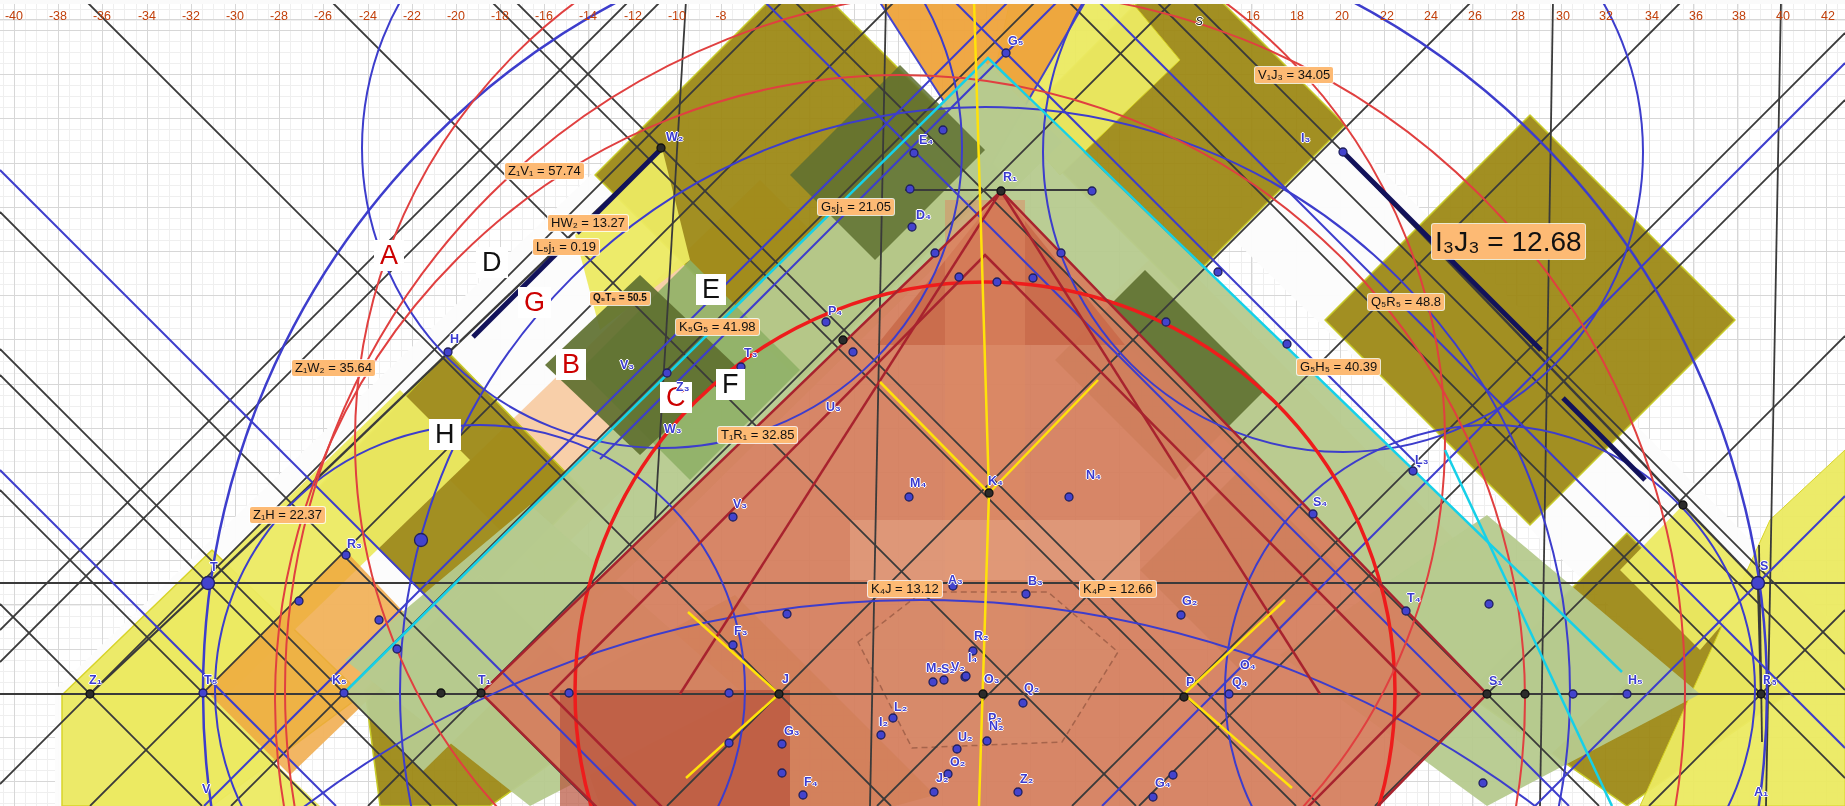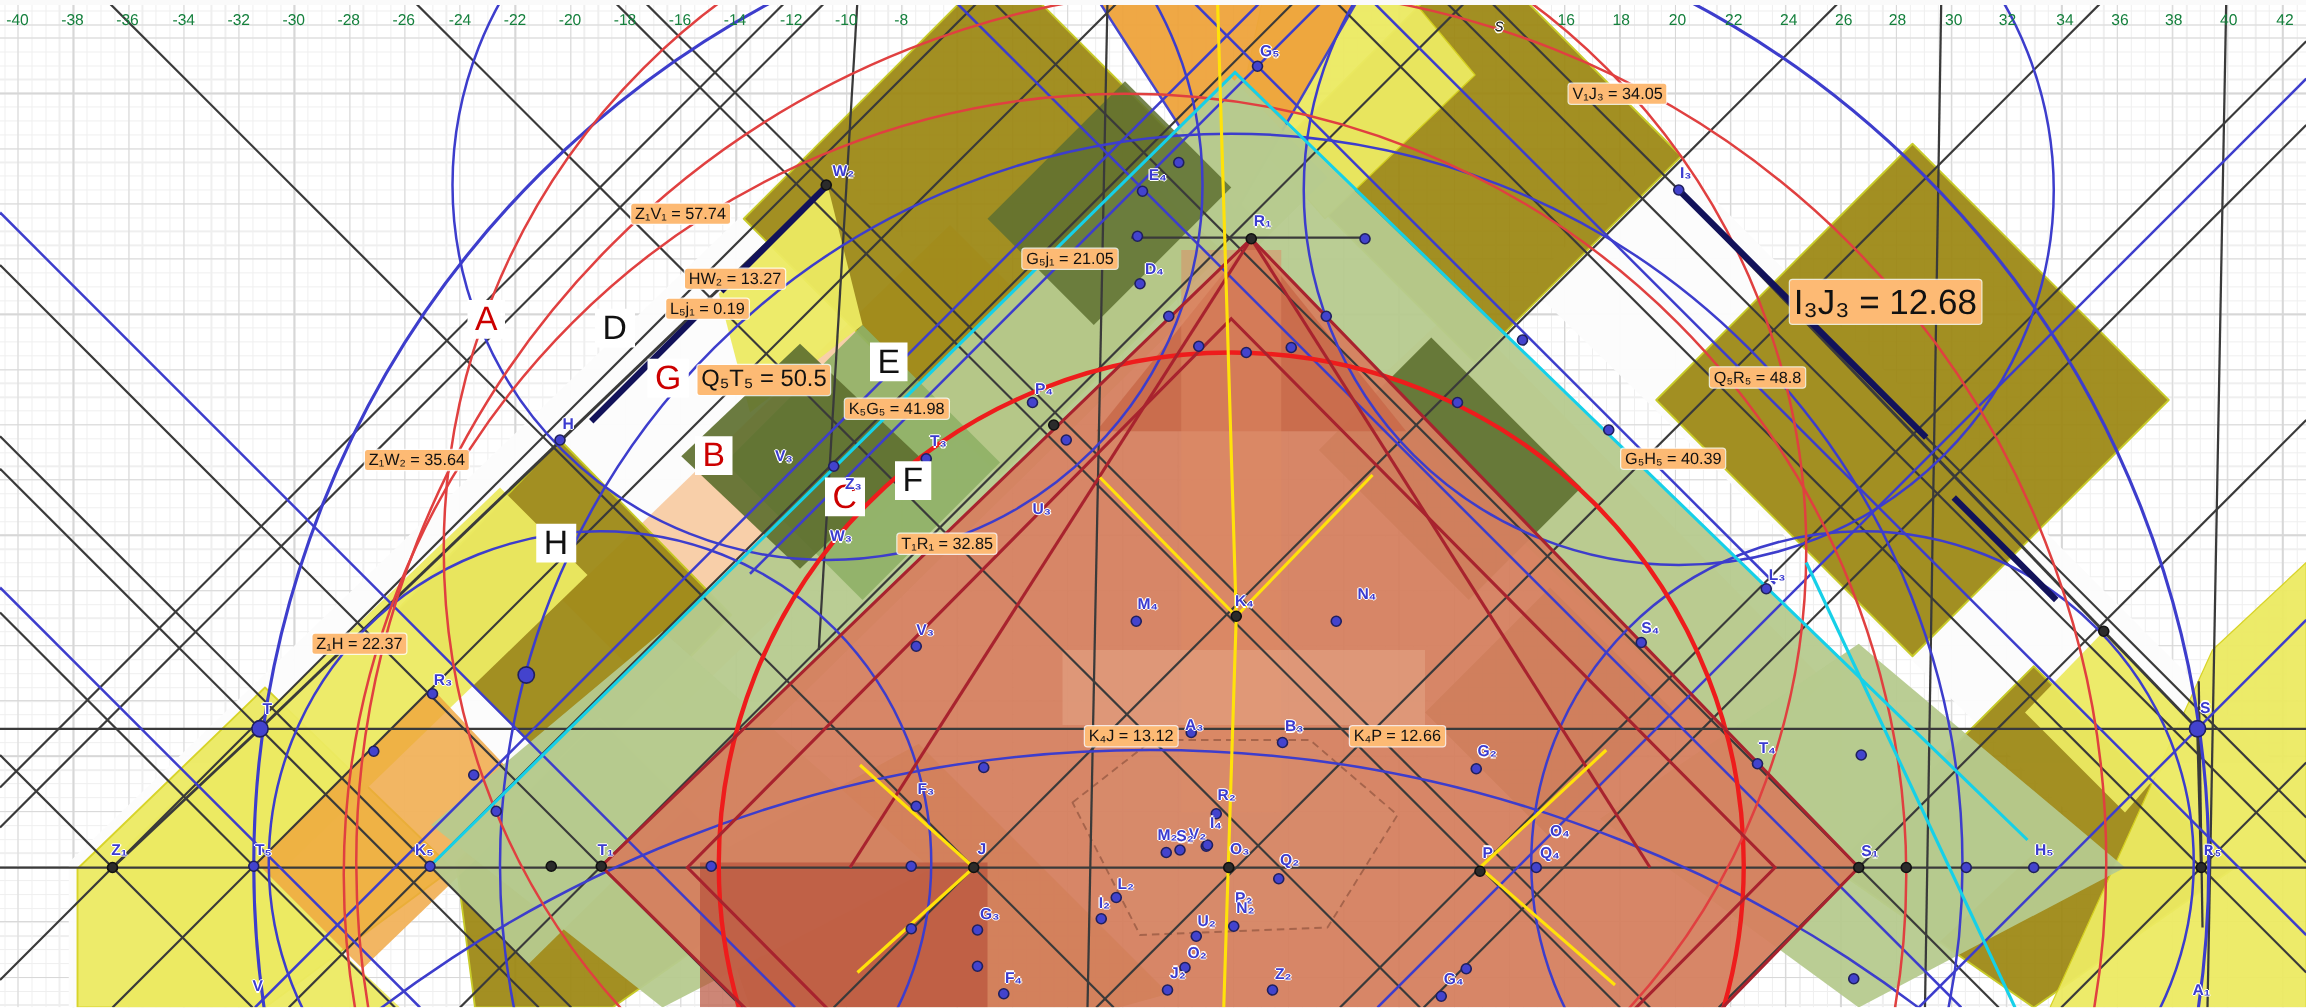--- a/index.html
+++ b/index.html
@@ -6,21 +6,21 @@
   #app{position:relative;width:1845px;height:806px;overflow:hidden;
        font-family:"Liberation Sans",sans-serif;background:#fff;}
   #grid{position:absolute;inset:0;background-color:#fff;background-position:14px 30px;
     background-image:
       repeating-linear-gradient(to right,#d7d7d7 0 1px,transparent 1px 44.19px),
       repeating-linear-gradient(to bottom,#d7d7d7 0 1px,transparent 1px 44.19px),
       repeating-linear-gradient(to right,#efefef 0 1px,transparent 1px 11.05px),
       repeating-linear-gradient(to bottom,#efefef 0 1px,transparent 1px 11.05px);}
   #geo{position:absolute;left:0;top:0;}
   #overlay{position:absolute;inset:0;}
-  .tick{position:absolute;transform:translateX(-50%);font-size:12.5px;color:#15803d;}
+  .tick{position:absolute;transform:translateX(-50%);font-size:12.5px;color:#c2410c;}
   .meas{position:absolute;background:#fdba74;color:#111;padding:0 3px;line-height:1.25;
         border-radius:2px;white-space:nowrap;box-shadow:0 0 0 1px rgba(255,255,255,.8);}
   .letter{position:absolute;background:#fff;padding:0 6px;font-size:27px;line-height:1.15;}
   .ptl{position:absolute;font-size:12.5px;font-weight:bold;color:#3b3bd0;white-space:nowrap;
        text-shadow:-1px 0 #fff,1px 0 #fff,0 -1px #fff,0 1px #fff;}
   .ptl.black{color:#222;font-style:italic;font-weight:normal;font-size:14px;}
   #topbar{position:absolute;left:0;top:0;width:100%;height:4px;background:#fafafa;}
 </style>
 </head>
 <body>
@@ -283,21 +283,21 @@
       <span class="tick" style="left: 1563px; top: 9px;">30</span>
       <span class="tick" style="left: 1606px; top: 9px;">32</span>
       <span class="tick" style="left: 1652px; top: 9px;">34</span>
       <span class="tick" style="left: 1696px; top: 9px;">36</span>
       <span class="tick" style="left: 1739px; top: 9px;">38</span>
       <span class="tick" style="left: 1783px; top: 9px;">40</span>
       <span class="tick" style="left: 1828px; top: 9px;">42</span>
       <span class="meas" style="left: 505px; top: 163px; font-size: 13px;">Z₁V₁ = 57.74</span>
       <span class="meas" style="left: 548px; top: 215px; font-size: 13px;">HW₂ = 13.27</span>
       <span class="meas" style="left: 533px; top: 239px; font-size: 13px;">L₅j₁ = 0.19</span>
-      <span class="meas" style="left: 558px; top: 292px; font-size: 19px;">Q₅T₅ = 50.5</span>
+      <span class="meas" style="left: 590px; top: 292px; font-size: 10px; font-weight: bold;">Q₅T₅ = 50.5</span>
       <span class="meas" style="left: 676px; top: 319px; font-size: 13px;">K₅G₅ = 41.98</span>
       <span class="meas" style="left: 818px; top: 199px; font-size: 13px;">G₅j₁ = 21.05</span>
       <span class="meas" style="left: 718px; top: 427px; font-size: 13px;">T₁R₁ = 32.85</span>
       <span class="meas" style="left: 292px; top: 360px; font-size: 13px;">Z₁W₂ = 35.64</span>
       <span class="meas" style="left: 250px; top: 507px; font-size: 13px;">Z₁H = 22.37</span>
       <span class="meas" style="left: 868px; top: 581px; font-size: 13px;">K₄J = 13.12</span>
       <span class="meas" style="left: 1068px; top: 581px; font-size: 13px; margin-left: 12px;">K₄P = 12.66</span>
       <span class="meas" style="left: 1255px; top: 67px; font-size: 13px;">V₁J₃ = 34.05</span>
       <span class="meas" style="left: 1368px; top: 294px; font-size: 13px;">Q₅R₅ = 48.8</span>
       <span class="meas" style="left: 1297px; top: 359px; font-size: 13px;">G₅H₅ = 40.39</span>
@@ -309,21 +309,21 @@
       <span class="letter" style="left: 660px; top: 382px; color: rgb(204, 0, 0);">C</span>
       <span class="letter" style="left: 696px; top: 274px; color: rgb(17, 17, 17);">E</span>
       <span class="letter" style="left: 716px; top: 369px; color: rgb(17, 17, 17);">F</span>
       <span class="letter" style="left: 429px; top: 419px; color: rgb(17, 17, 17);">H</span>
       <span class="ptl" style="left: 666px; top: 130px;">W₂</span>
       <span class="ptl" style="left: 1008px; top: 34px;">G₅</span>
       <span class="ptl black" style="left: 1196px; top: 12px;">s</span>
       <span class="ptl" style="left: 919px; top: 133px;">E₄</span>
       <span class="ptl" style="left: 1003px; top: 170px;">R₁</span>
       <span class="ptl" style="left: 916px; top: 208px;">D₄</span>
-      <span class="ptl" style="left: 1344px; top: 131px; text-align: center;">I₃</span>
+      <span class="ptl" style="left: 1301px; top: 131px; text-align: center;">I₃</span>
       <span class="ptl" style="left: 828px; top: 304px;">P₄</span>
       <span class="ptl" style="left: 744px; top: 346px;">T₃</span>
       <span class="ptl" style="left: 664px; top: 422px;">W₃</span>
       <span class="ptl" style="left: 814px; top: 400px; padding-left: 12px;">U₃</span>
       <span class="ptl" style="left: 733px; top: 497px;">V₃</span>
       <span class="ptl" style="left: 450px; top: 332px;">H</span>
       <span class="ptl" style="left: 347px; top: 537px;">R₃</span>
       <span class="ptl" style="left: 210px; top: 560px;">T</span>
       <span class="ptl" style="left: 910px; top: 476px;">M₄</span>
       <span class="ptl" style="left: 988px; top: 474px;">K₄</span>

